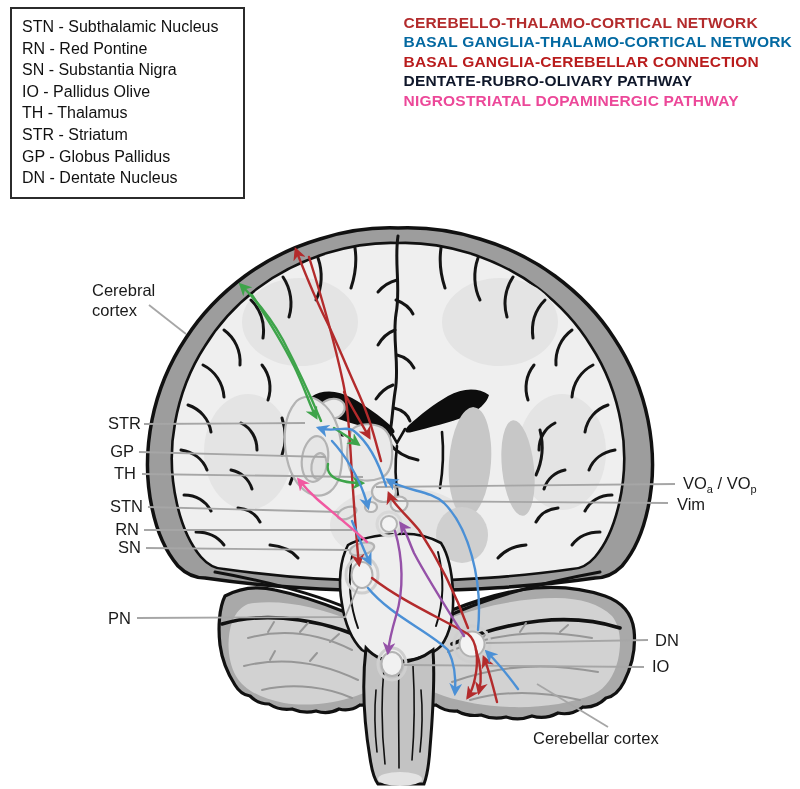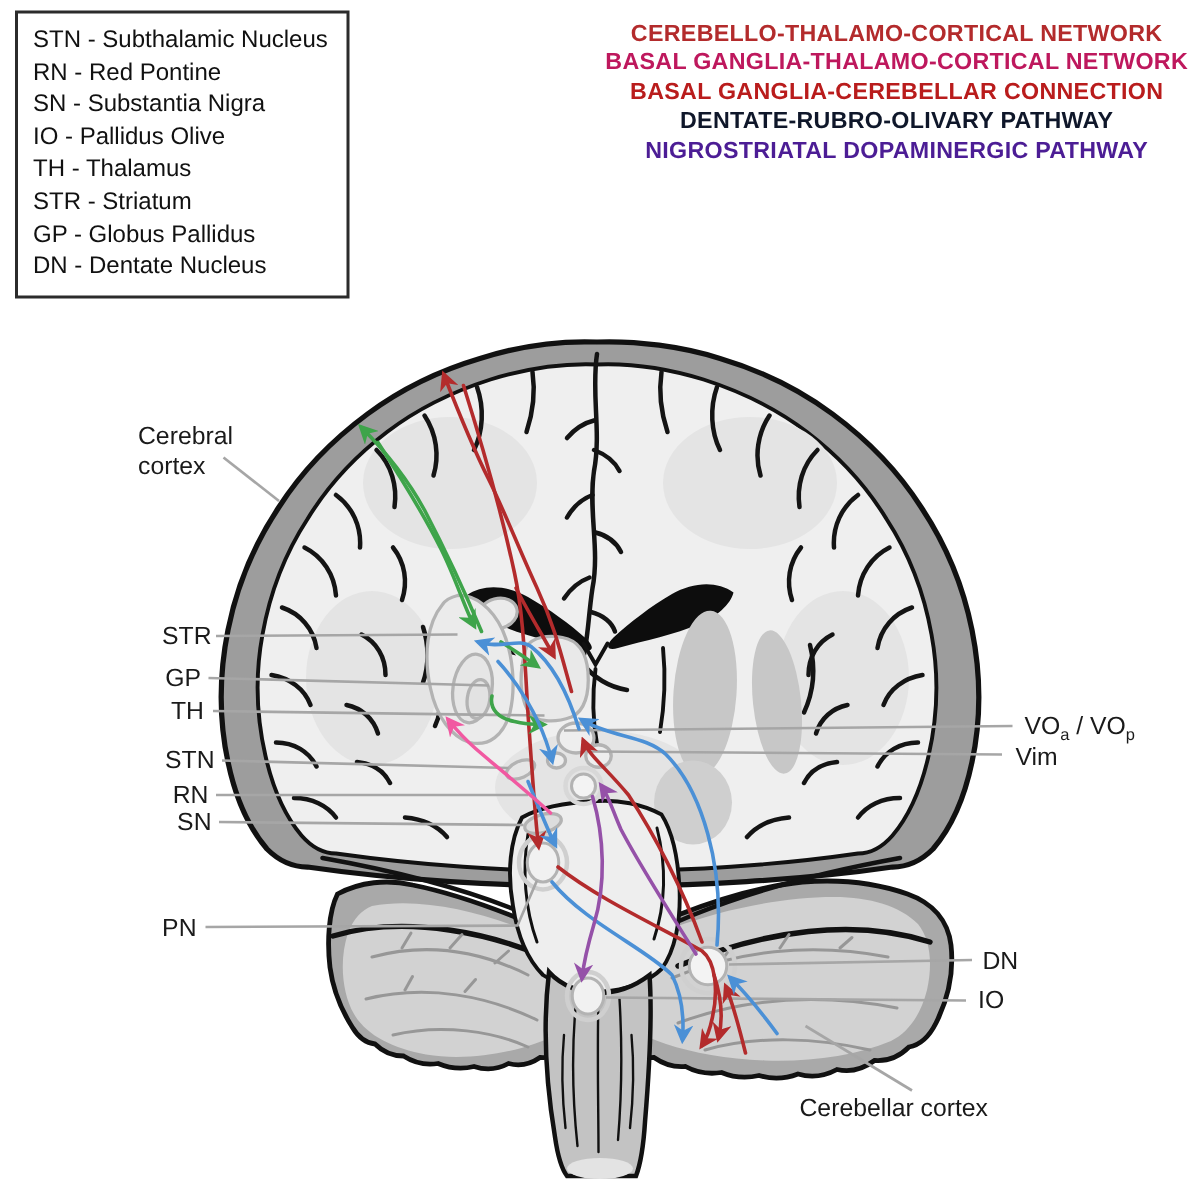--- a/index.html
+++ b/index.html
@@ -1,22 +1,22 @@
 <!DOCTYPE html>
 <html><head>
 <meta charset="utf-8">
 <style>
   html,body{margin:0;padding:0;background:#ffffff;}
   body{width:800px;height:789px;position:relative;overflow:hidden;
        font-family:"Liberation Sans", sans-serif;color:#111;}
   .stage{position:absolute;left:0;top:0;width:800px;height:789px;}
   .abbrev-box{position:absolute;left:10px;top:7px;border:2px solid #2b2b2b;
-      padding:7px 12px 8px 10px;background:#fff;}
+      padding:7px 24px 8px 10px;background:#fff;}
   .abbrev-box .row{font-size:16px;line-height:21.6px;white-space:nowrap;}
-  .network-list{position:absolute;right:8px;top:13px;text-align:center;}
+  .network-list{position:absolute;right:8px;top:13px;text-align:left;}
   .network-list .net{font-size:15.5px;line-height:19.4px;font-weight:700;
       letter-spacing:.2px;white-space:nowrap;}
   svg text{font-family:"Liberation Sans", sans-serif;fill:#1a1a1a;}
 </style>
 </head>
 <body>
 
 <div class="stage">
 
 <svg width="800" height="789" viewBox="0 0 800 789">
@@ -286,19 +286,19 @@
     <div class="row">IO - Pallidus Olive</div>
     <div class="row">TH - Thalamus</div>
     <div class="row">STR - Striatum</div>
     <div class="row">GP - Globus Pallidus</div>
     <div class="row">DN - Dentate Nucleus</div>
   </div>
 
   
   <div class="network-list">
     <div class="net" style="color: rgb(179, 43, 44);">CEREBELLO-THALAMO-CORTICAL NETWORK</div>
-    <div class="net" style="color: #be185d;">BASAL GANGLIA-THALAMO-CORTICAL NETWORK</div>
+    <div class="net" style="color: #0369a1;">BASAL GANGLIA-THALAMO-CORTICAL NETWORK</div>
     <div class="net" style="color: #b91c1c;">BASAL GANGLIA-CEREBELLAR CONNECTION</div>
     <div class="net" style="color: #0f172a;">DENTATE-RUBRO-OLIVARY PATHWAY</div>
-    <div class="net" style="color: #4c1d95;">NIGROSTRIATAL DOPAMINERGIC PATHWAY</div>
+    <div class="net" style="color: #ec4899;">NIGROSTRIATAL DOPAMINERGIC PATHWAY</div>
   </div>
 
 </div>
 
 </body></html>

